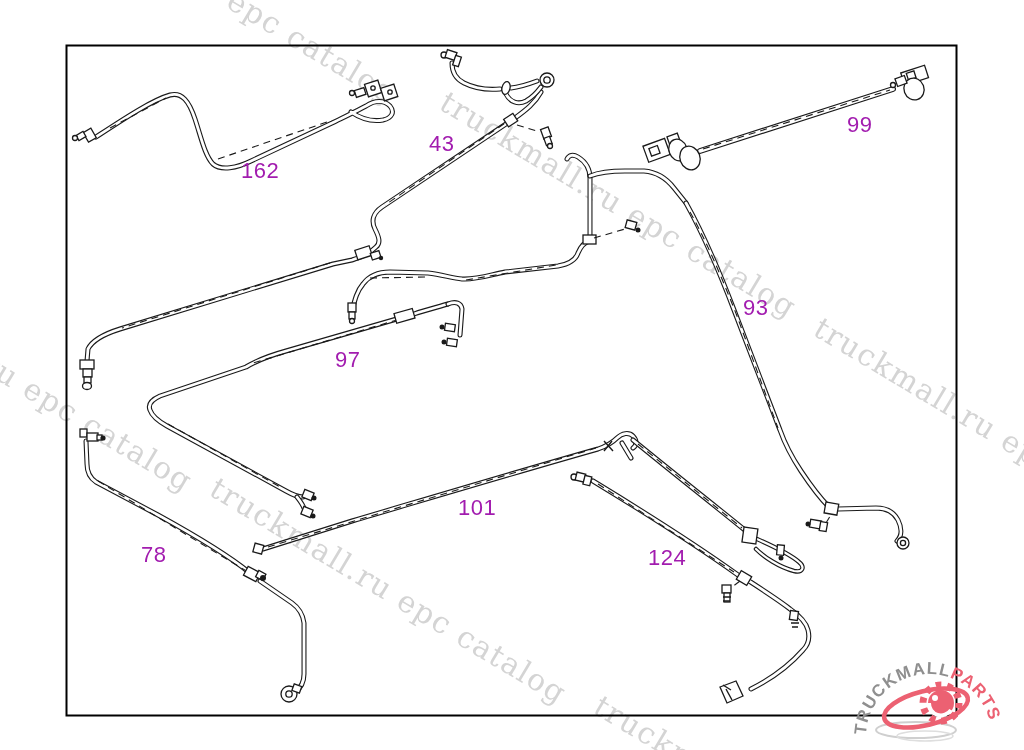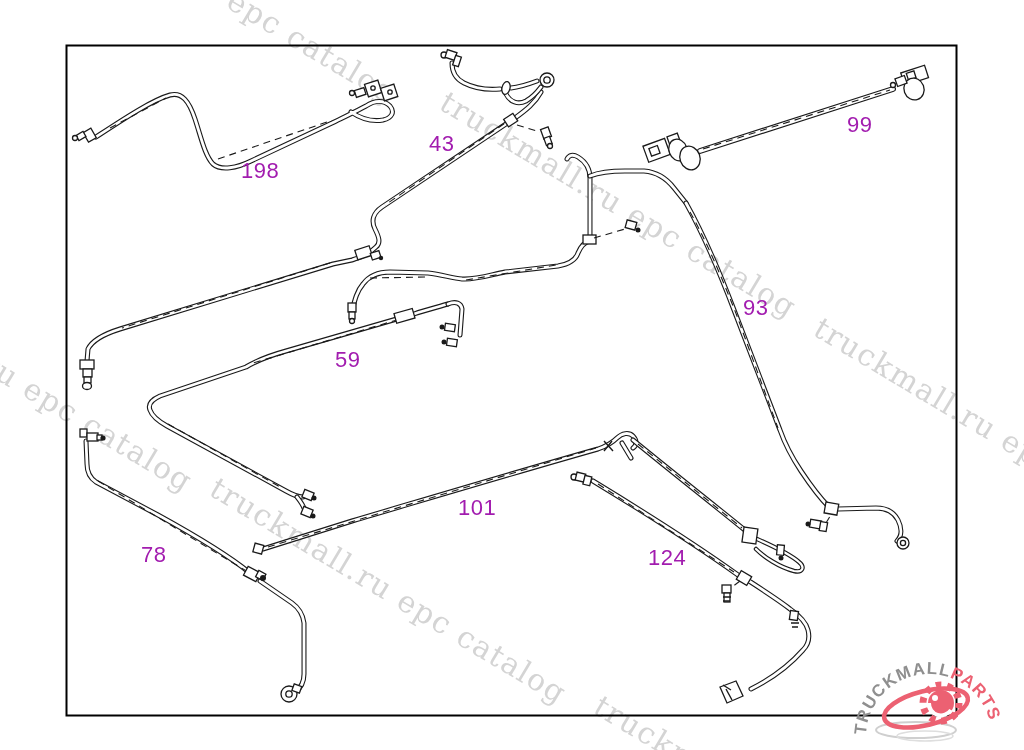--- a/index.html
+++ b/index.html
@@ -232,23 +232,23 @@
       <path id="logoArc" d="M866 737 A63 63 0 0 1 992 737" fill="none"></path>
       <text class="logotext">
         <textPath href="#logoArc" startOffset="2">
           <tspan fill="#8f8f8f">TRUCKMALL</tspan><tspan fill="#ec6172">PARTS</tspan>
         </textPath>
       </text>
     </g>
   </svg>
 
   <div>
-    <div class="plabel" style="left:241px;top:158px">198</div>
+    <div class="plabel" style="left:241px;top:158px">162</div>
     <div class="plabel" style="left:429px;top:131px">43</div>
     <div class="plabel" style="left:847px;top:112px">99</div>
     <div class="plabel" style="left:743px;top:295px">93</div>
-    <div class="plabel" style="left:335px;top:347px">59</div>
+    <div class="plabel" style="left:335px;top:347px">97</div>
     <div class="plabel" style="left:141px;top:542px">78</div>
     <div class="plabel" style="left:458px;top:495px">101</div>
     <div class="plabel" style="left:648px;top:545px">124</div>
   </div>
 
 </div>
 
 </body></html>

